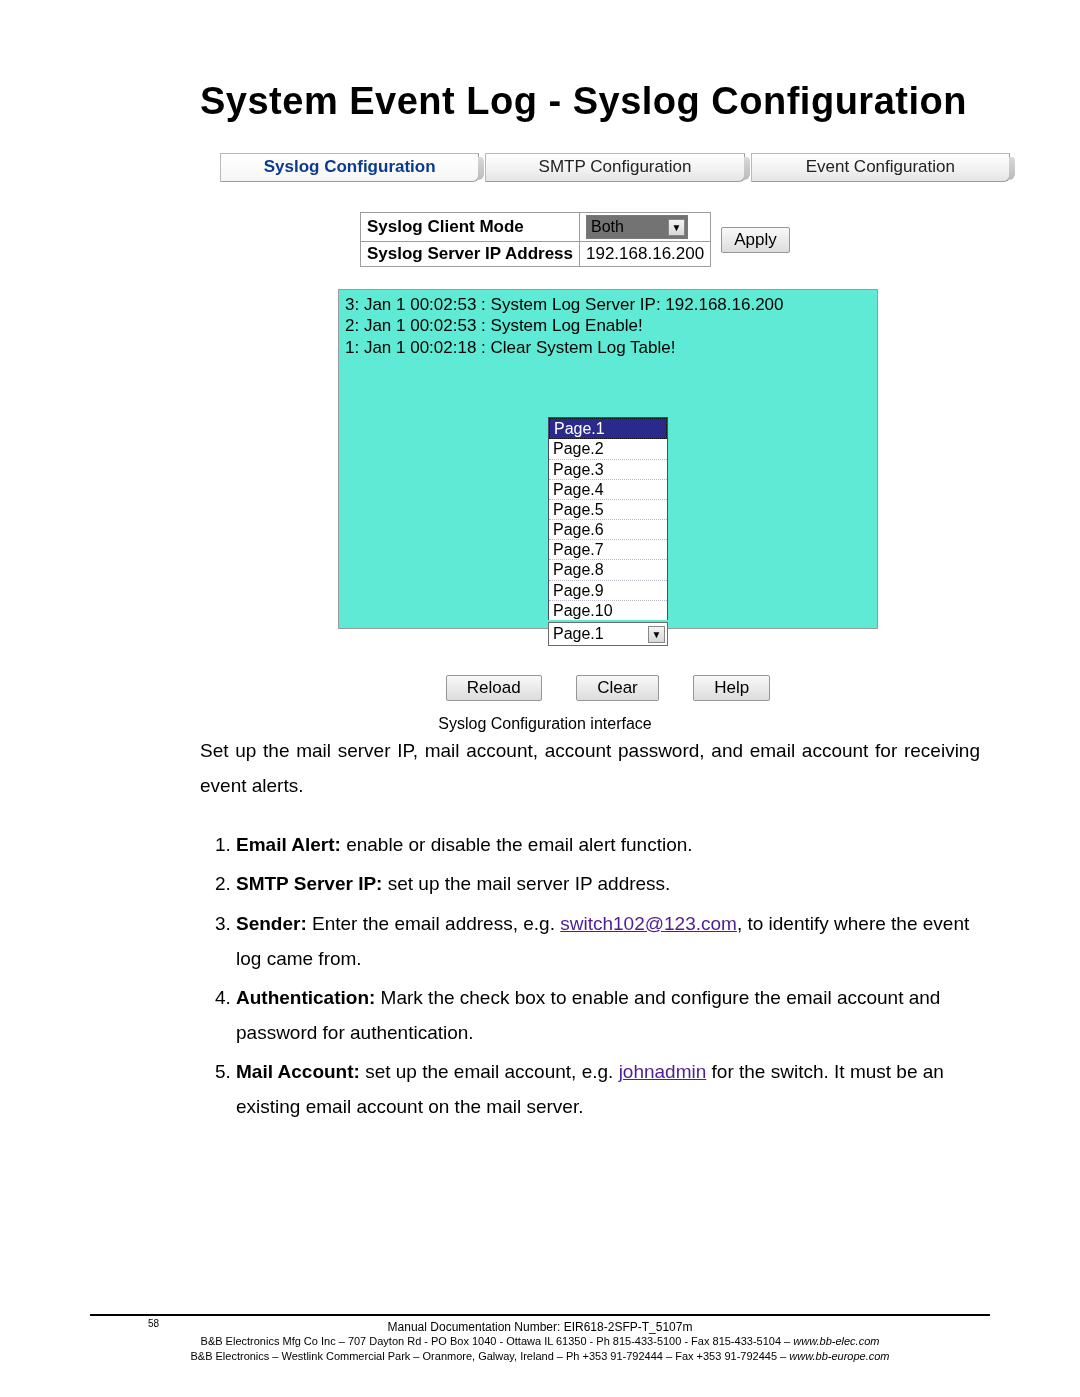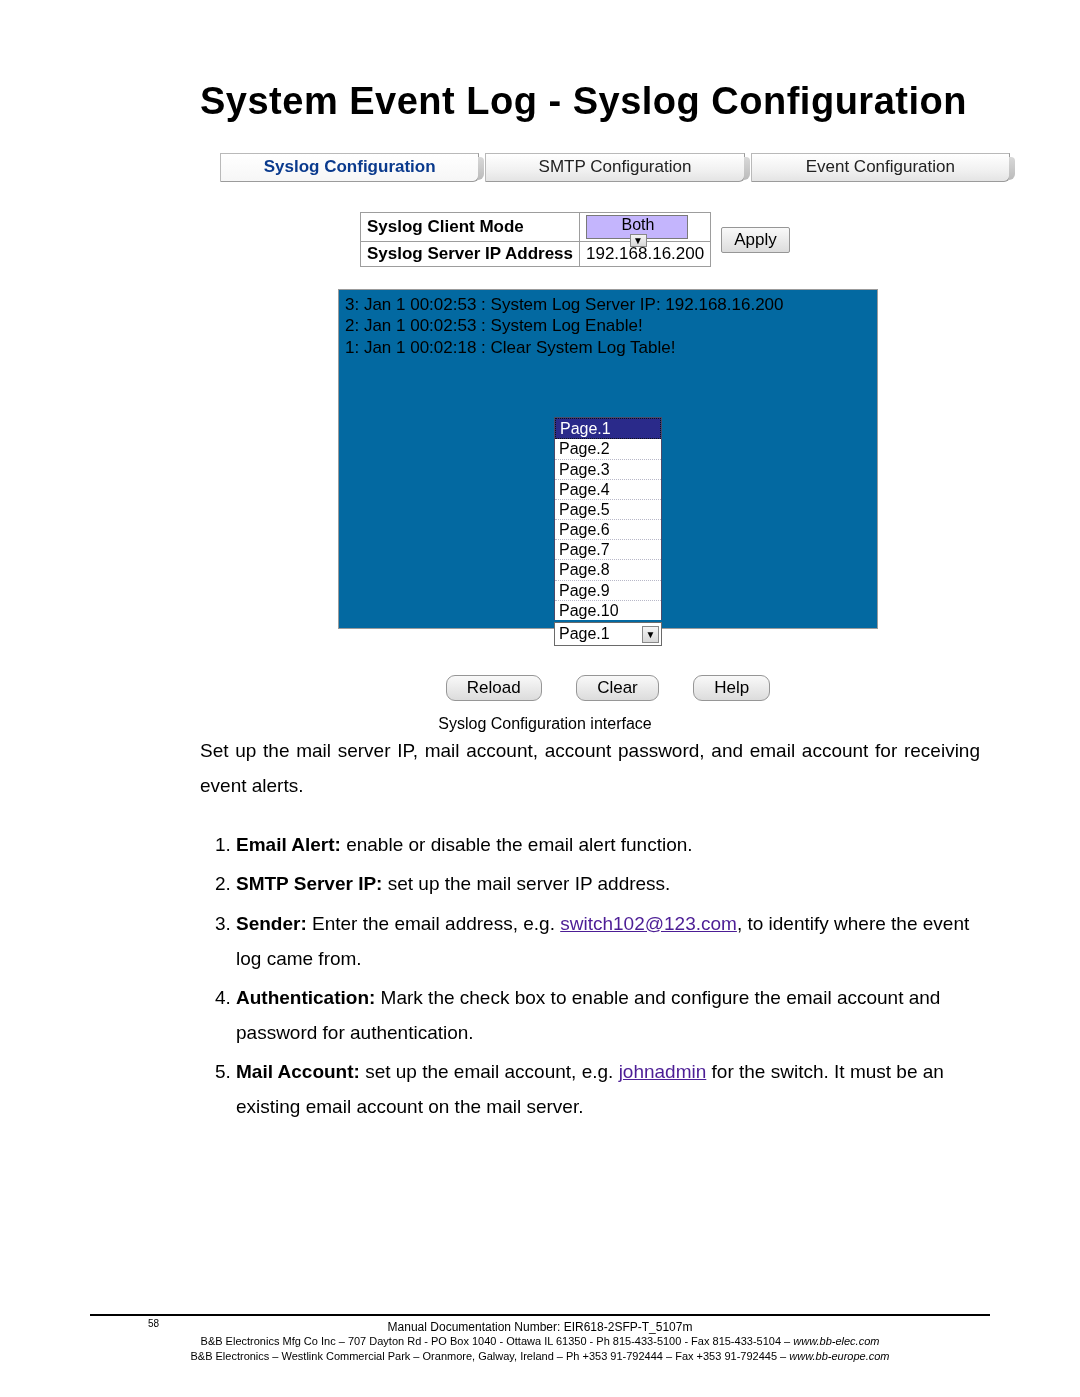--- a/index.html
+++ b/index.html
@@ -78,25 +78,24 @@
   table.config td.label {
     font-weight: bold;
     white-space: nowrap;
   }
   .select {
     display: inline-flex;
     align-items: center;
     justify-content: space-between;
     min-width: 94px;
     border: 1px solid #7a7a7a;
-    background: #c4b5fd;
+    background: #737373;
     font-size: 16px;
     padding: 0 2px 0 4px;
     height: 22px;
-    flex-direction: column;
   }
   .select .caret {
     width: 15px; height: 15px;
     display: inline-flex; align-items: center; justify-content: center;
     background: linear-gradient(#f4f4f4, #d8d8d8);
     border: 1px solid #888;
     font-size: 10px;
   }
   .btn {
     display: inline-block;
@@ -107,35 +106,35 @@
     border-radius: 2px;
     cursor: pointer;
   }
 
   
   .logbox {
     margin: 22px 0 0 238px;
     width: 540px;
     height: 340px;
     border: 1px solid #9b9b9b;
-    background: #0369a1;
+    background: #5eead4;
     position: relative;
     font-size: 17px;
     box-sizing: border-box;
     padding: 4px 6px;
   }
   .logline { white-space: nowrap; line-height: 1.25; }
 
   .page-selector {
     position: absolute;
     left: 50%;
     transform: translateX(-50%);
     bottom: -18px;
     font-size: 16px;
-    width: 108px;
+    width: 120px;
     margin-top: 44px;
   }
   .page-list {
     border: 1px solid #4a4a6a;
     border-bottom: none;
     background: #fff;
   }
   .page-list div {
     padding: 0 4px;
     border-bottom: 1px dotted #b8b8c8;
@@ -164,21 +163,21 @@
     border: 1px solid #888;
     font-size: 10px;
   }
 
   .action-row {
     margin: 46px 0 0 0;
     text-align: center;
     width: 540px;
     margin-left: 238px;
   }
-  .action-row .btn { margin: 0 15px; padding: 2px 20px; border-radius: 9px; }
+  .action-row .btn { margin: 0 15px; padding: 2px 20px; }
 
   .caption {
     font-size: 16px;
     text-align: center;
     margin: 14px 0 0 0;
   }
 
   
   h2.sub-title {
     font-size: 24px;

